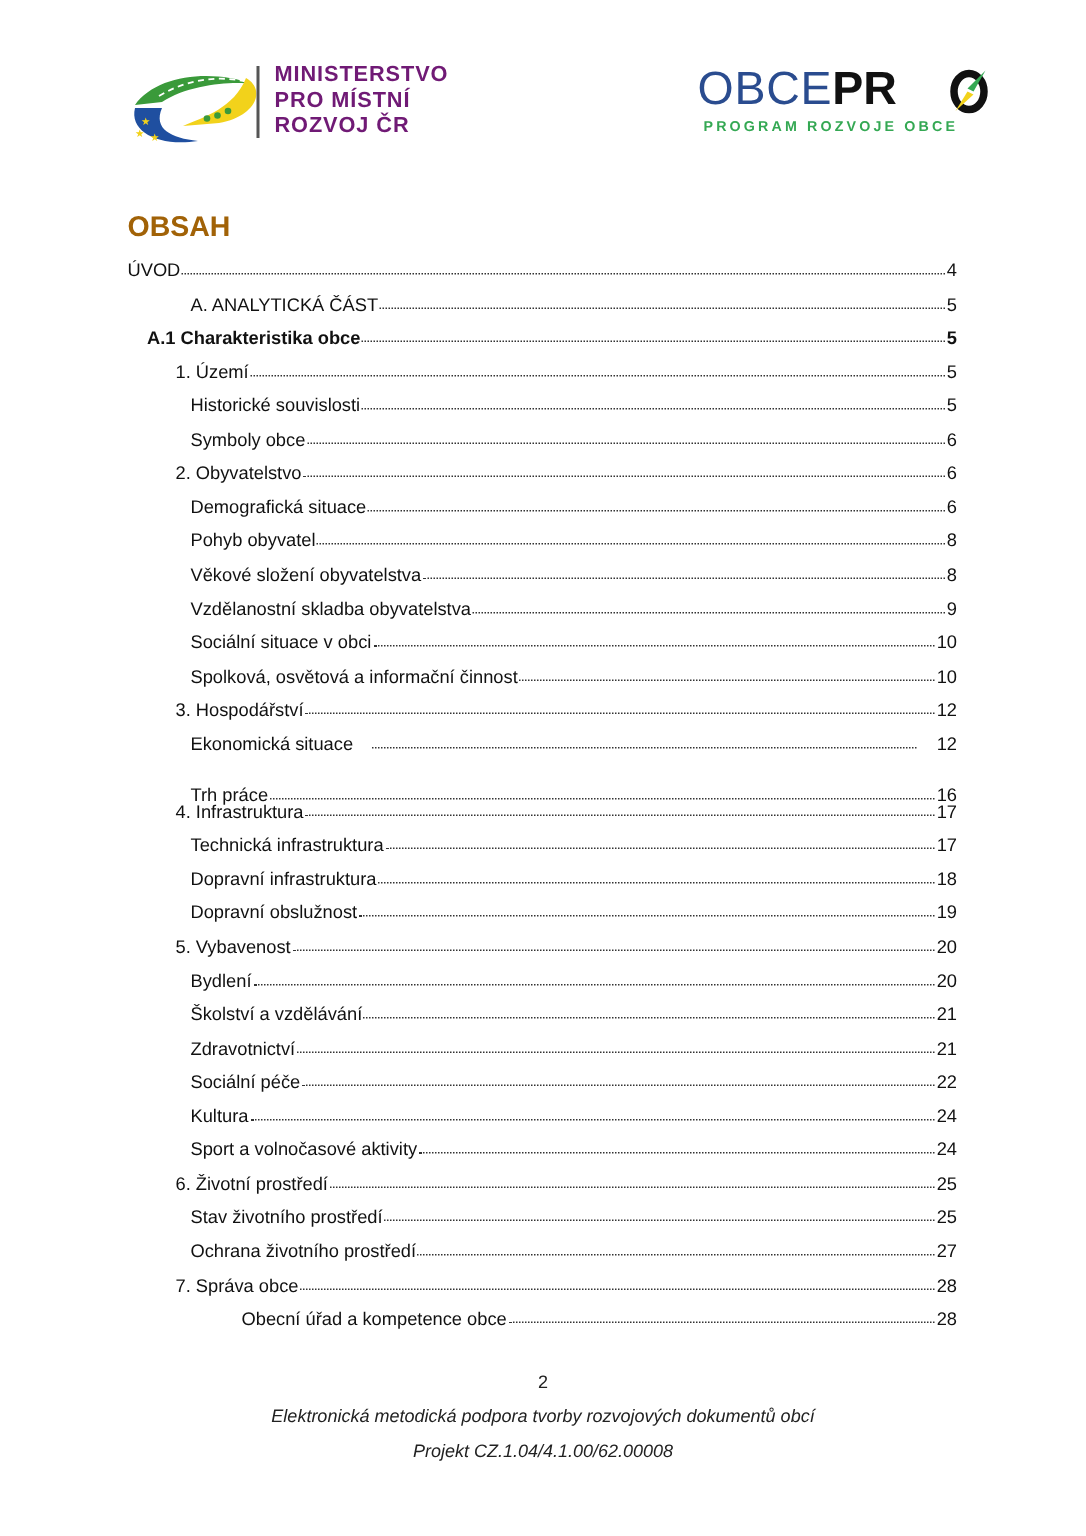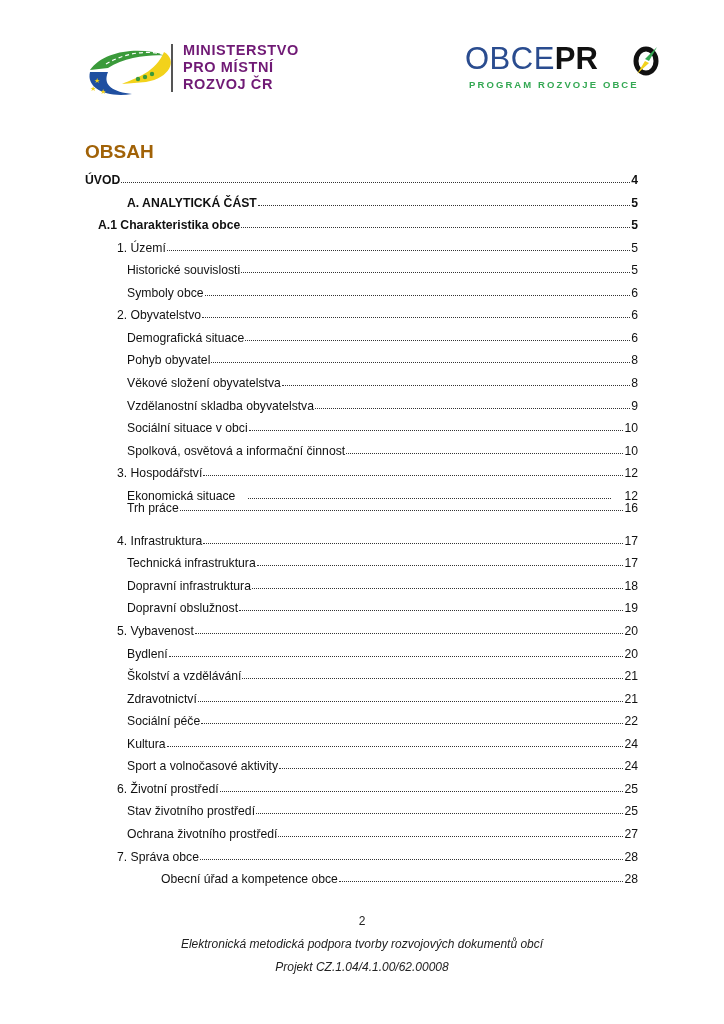--- a/index.html
+++ b/index.html
@@ -24,21 +24,21 @@
 
   
   .toc-title { position: absolute; left: 85px; top: 141px; font-size: 19px; font-weight: bold; color: #a16207; }
   .toc { position: absolute; left: 0; top: 170px; width: 724px; }
   .toc-row { position: absolute; height: 20px; display: flex; align-items: baseline;
              font-size: 12.2px; line-height: 20px; right: 86px; }
   .toc-row .label { white-space: nowrap; }
   .toc-row .leader { flex: 1; overflow: hidden; white-space: nowrap; margin: 0 1px;
                      border-bottom: 1.3px dotted #333; height: 0; transform: translateY(-3px); align-self: flex-end; margin-bottom: 4px; }
   .toc-row .pg { white-space: nowrap; text-align: right; }
-  .lvl0 { left: 85px; font-weight: bold; }
+  .lvl0 { left: 85px; font-weight: normal; }
   .lvl1 { left: 98px; font-weight: bold; }
   .lvl2 { left: 117px; }
   .lvl3 { left: 127px; }
 
   
   .footer { position: absolute; left: 0; width: 724px; text-align: center; font-size: 12px; color: #222; }
   .footer-page { top: 914px; }
   .footer-line1 { top: 937px; font-style: italic; }
   .footer-line2 { top: 960px; font-style: italic; }
 </style>
@@ -151,21 +151,21 @@
       <div class="toc-row lvl2" style="top: 293.15px;">
         <span class="label">3. Hospodářství</span>
         <span class="leader"></span>
         <span class="pg">12</span>
       </div>
       <div class="toc-row lvl3" style="top: 315.7px; gap: 12px;">
         <span class="label">Ekonomická situace</span>
         <span class="leader"></span>
         <span class="pg">12</span>
       </div>
-      <div class="toc-row lvl3" style="top: 328px; align-items: center;">
+      <div class="toc-row lvl3" style="top: 350px; align-items: center;">
         <span class="label">Trh práce</span>
         <span class="leader"></span>
         <span class="pg">16</span>
       </div>
       <div class="toc-row lvl2" style="top: 360.8px;">
         <span class="label">4. Infrastruktura</span>
         <span class="leader"></span>
         <span class="pg">17</span>
       </div>
       <div class="toc-row lvl3" style="top: 383.35px;">

